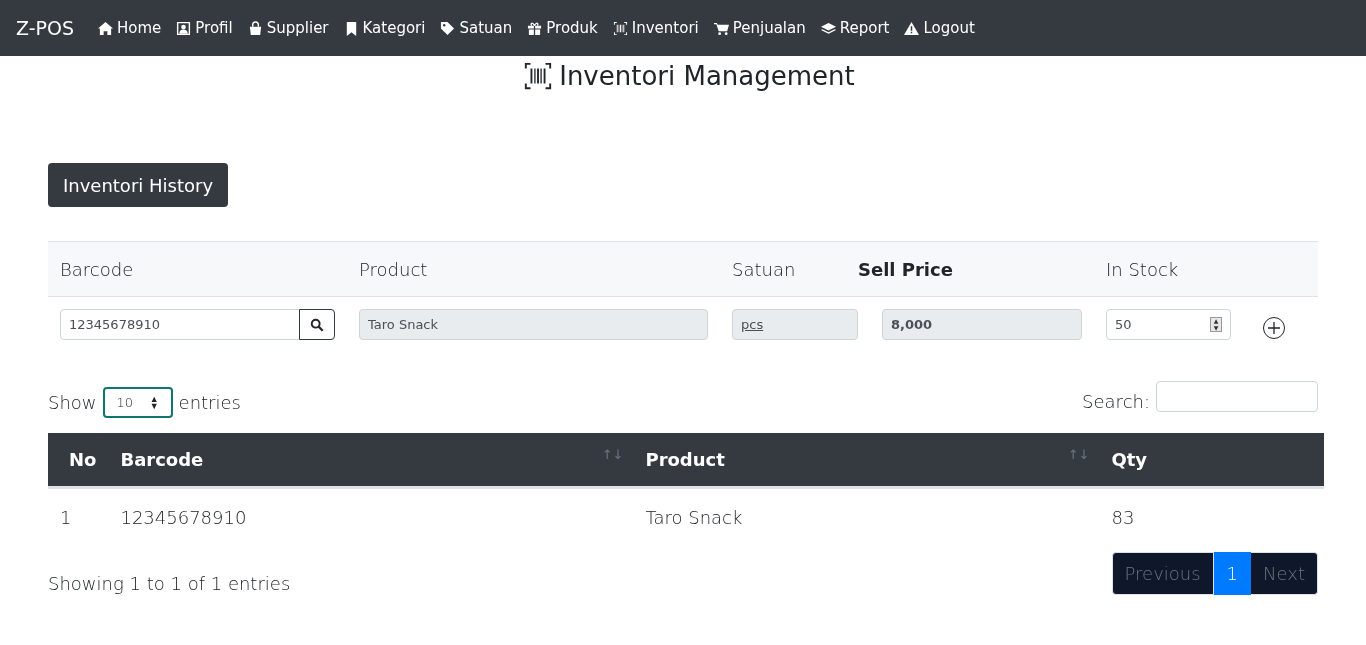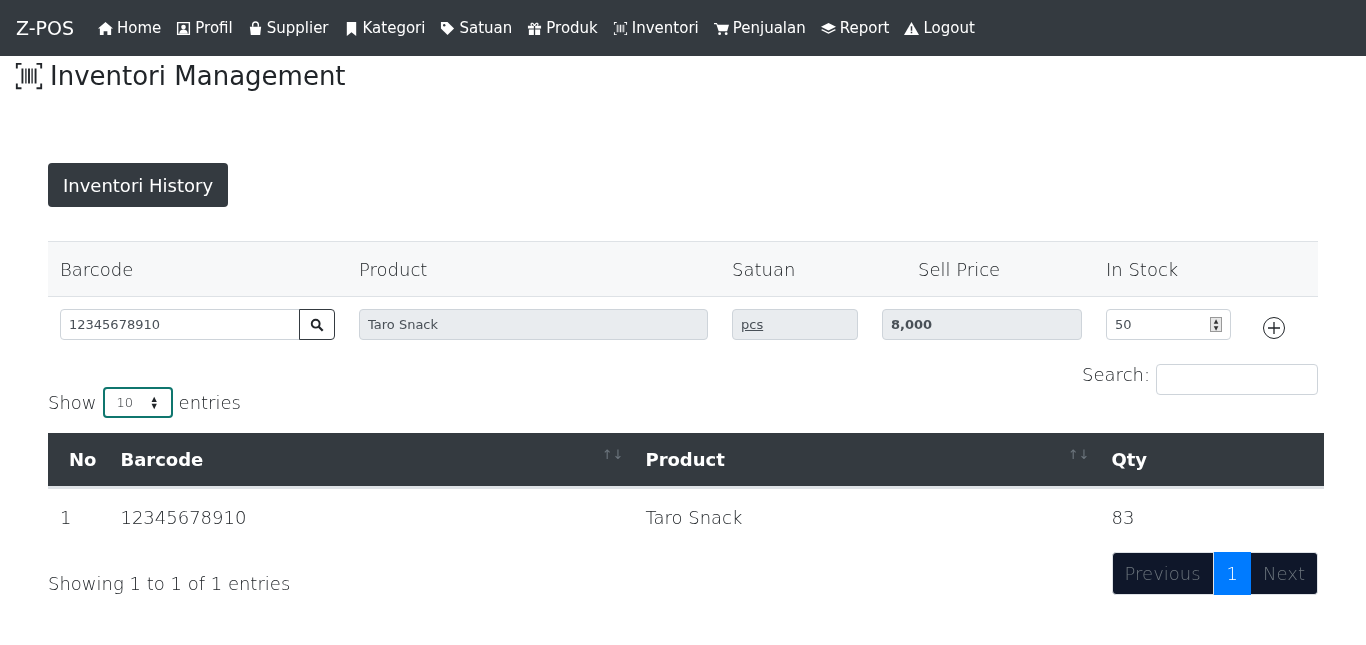--- a/index.html
+++ b/index.html
@@ -15,20 +15,21 @@
   }
   .brand { font-size: 19px; margin-right: 24px; letter-spacing: 0; color: #fff; }
   .nav-item {
     display: flex; align-items: center; color: #fff; font-size: 15px;
     margin-right: 15px; cursor: pointer; white-space: nowrap;
   }
   .nav-item svg { width: 15px; height: 15px; margin-right: 4px; fill: #fff; }
   .page-title {
     display: flex; align-items: center; margin: 4px 2px 0 14px; font-size: 26px; font-weight: 300;
     height: 32px;
+    justify-content: center;
   }
   .page-title svg { width: 30px; height: 30px; margin-right: 6px; }
   .history-btn {
     position: absolute; left: 48px; top: 163px; width: 180px; height: 44px;
     background: #343a40; color: #fff; border: none; border-radius: 4px;
     font-size: 18px; font-family: "DejaVu Sans", "Liberation Sans", sans-serif;
     padding: 0;
   }
   .form-table {
     position: absolute; left: 48px; top: 241px; width: 1270px;
@@ -57,21 +58,21 @@
   }
   .add-btn {
     position: absolute; left: 1215px; top: 20px; width: 22px; height: 22px; border: 1.5px solid #212529;
     border-radius: 50%; display: flex; align-items: center; justify-content: center; background: transparent; padding: 0;
   }
   .dt-len { position: absolute; left: 48px; top: 387px; display: flex; align-items: center; font-size: 18px; font-weight: 300; }
   .len-sel {
     width: 70px; height: 31px; border: 2px solid #0f766e; border-radius: 4px; margin: 0 6px;
     display: flex; align-items: center; padding: 0 12px; font-size: 13px; justify-content: space-between;
   }
-  .dt-search { position: absolute; right: 48px; top: 364px; display: flex; align-items: flex-start; font-size: 18px; font-weight: 300; }
+  .dt-search { position: absolute; right: 48px; top: 381px; display: flex; align-items: flex-end; font-size: 18px; font-weight: 300; }
   .dt-search input { width: 162px; height: 31px; border: 1px solid #ced4da; border-radius: 4px; margin-left: 6px; }
   .dt-table { position: absolute; left: 48px; top: 433px; width: 1276px; border-collapse: collapse; }
   .dt-table th {
     background: #343a40; color: #fff; font-weight: bold; font-size: 18px; text-align: left;
     height: 54px; padding: 0 12px; position: relative; border-bottom: 3px solid #dee2e6;
   }
   .dt-table th .sort { position: absolute; right: 10px; top: 14px; font-size: 13px; color: #6c757d; font-weight: normal; }
   .dt-table td { font-size: 18px; font-weight: 300; height: 60px; padding: 0 12px; }
   .dt-info { position: absolute; left: 48px; top: 573px; font-size: 18px; font-weight: 300; }
   .pager { position: absolute; right: 48px; top: 552px; display: flex; height: 43px; }
@@ -168,21 +169,21 @@
   <span style="font-weight:400;">Inventori Management</span>
 </h1>
 
 <button class="history-btn">Inventori History</button>
 
 <div class="form-table">
   <div class="form-head">
     <span style="left:12px;">Barcode</span>
     <span style="left:311px;">Product</span>
     <span style="left:684px;">Satuan</span>
-    <span style="left:870px;">Sell Price</span>
+    <span style="left:810px;font-weight:bold;">Sell Price</span>
     <span style="left:1058px;">In Stock</span>
   </div>
   <div class="form-row">
     <div class="inp" style="left:12px;width:240px;border-radius:4px 0 0 4px;">12345678910</div>
     <button class="search-addon">
       <svg width="14" height="14" viewBox="0 0 16 16">
           <circle cx="6.5" cy="6.5" r="4.5" fill="none" stroke="#212529" stroke-width="2.2"></circle>
           <path d="M10 10l4.5 4.5" stroke="#212529" stroke-width="2.6"></path>
         </svg>
     </button>

